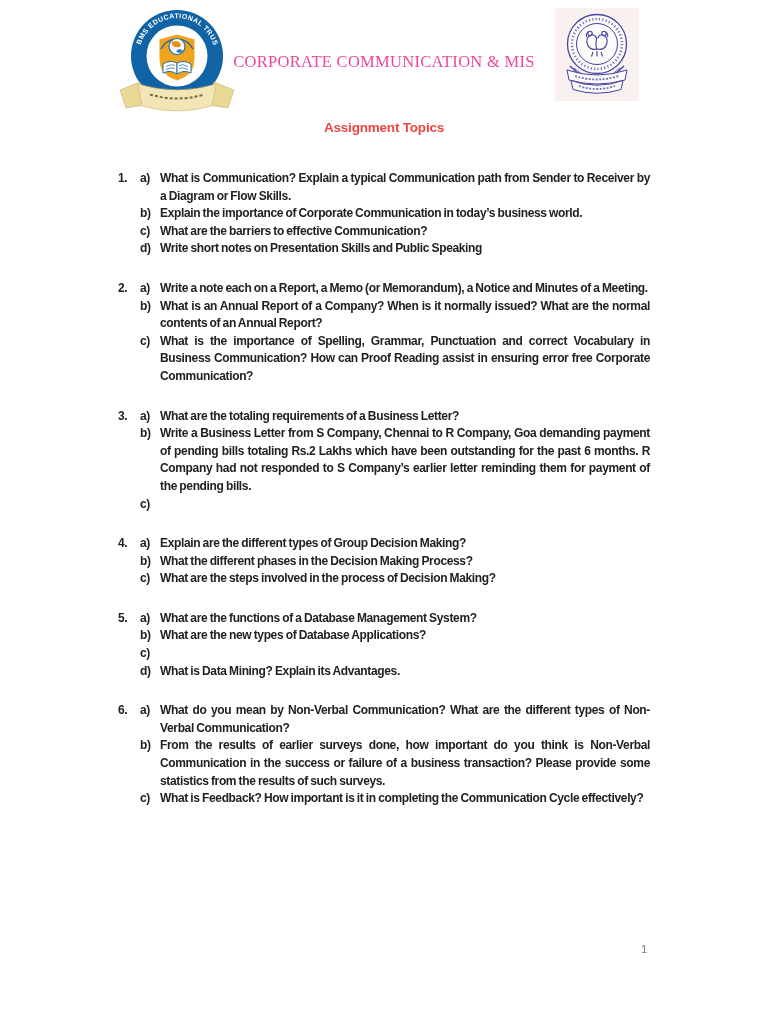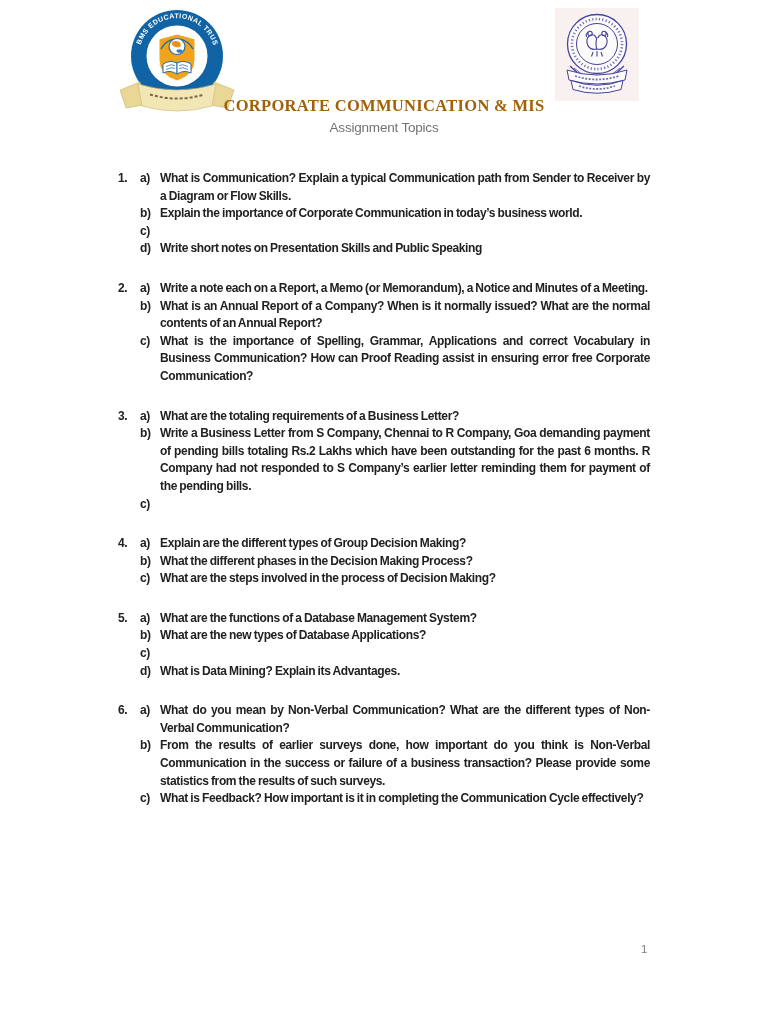--- a/index.html
+++ b/index.html
@@ -5,26 +5,26 @@
   html,body{margin:0;padding:0;background:#ffffff;}
   .page{
     position:relative;width:768px;height:1024px;background:#ffffff;
     font-family:"Liberation Sans", sans-serif;overflow:hidden;
   }
   
   .logo-left{position:absolute;left:118px;top:8px;width:118px;height:110px;}
   .logo-right{position:absolute;left:555px;top:8px;width:84px;height:93px;background:var(--seal_bg,#f8f1ef);}
   .doc-title{
     position:absolute;top:52px;left:0;width:100%;text-align:center;
-    font-family:"Liberation Serif", serif;font-weight:bold;font-size:16.5px;
-    letter-spacing:0.3px;color:#a16207;margin-top:44px;
+    font-family:"Liberation Serif", serif;font-weight:normal;font-size:16.5px;
+    letter-spacing:0.3px;color:#ec4899;
   }
   .doc-subtitle{
     position:absolute;top:120px;left:0;width:100%;text-align:center;
-    font-weight:normal;font-size:13.5px;letter-spacing:-0.2px;color:#737373;
+    font-weight:bold;font-size:13.5px;letter-spacing:-0.2px;color:#ef4444;
   }
   
   .content{position:absolute;top:170px;left:118px;width:532px;color:#212121;}
   .item{
     display:grid;grid-template-columns:22px 20px 1fr;grid-auto-flow:row;
     margin:0 0 22px 0;
     font-size:12px;font-weight:bold;line-height:17.6px;
     letter-spacing:-0.35px;word-spacing:-0.6px;
   }
   .num{grid-column:1;}
@@ -110,32 +110,33 @@
 
   <div class="content">
 
     <div class="item">
       <div class="num">1.</div>
       <div class="lbl">a)</div>
       <div class="txt">What is Communication? Explain a typical Communication path from Sender to Receiver by a Diagram or Flow Skills.</div>
       <div class="lbl">b)</div>
       <div class="txt">Explain the importance of Corporate Communication in today’s business world.</div>
       <div class="lbl">c)</div>
+      <div class="txt">What are the barriers to effective Communication?</div>
       <div class="lbl">d)</div>
       <div class="txt">Write short notes on Presentation Skills and Public Speaking</div>
     </div>
 
     <div class="item">
       <div class="num">2.</div>
       <div class="lbl">a)</div>
       <div class="txt">Write a note each on a Report, a Memo (or Memorandum), a Notice and Minutes of a Meeting.</div>
       <div class="lbl">b)</div>
       <div class="txt">What is an Annual Report of a Company? When is it normally issued? What are the normal contents of an Annual Report?</div>
       <div class="lbl">c)</div>
-      <div class="txt">What is the importance of Spelling, Grammar, Applications and correct Vocabulary in Business Communication? How can Proof Reading assist in ensuring error free Corporate Communication?</div>
+      <div class="txt">What is the importance of Spelling, Grammar, Punctuation and correct Vocabulary in Business Communication? How can Proof Reading assist in ensuring error free Corporate Communication?</div>
     </div>
 
     <div class="item">
       <div class="num">3.</div>
       <div class="lbl">a)</div>
       <div class="txt">What are the totaling requirements of a Business Letter?</div>
       <div class="lbl">b)</div>
       <div class="txt">Write a Business Letter from S Company, Chennai to R Company, Goa demanding payment of pending bills totaling Rs.2 Lakhs which have been outstanding for the past 6 months. R Company had not responded to S Company’s earlier letter reminding them for payment of the pending bills.</div>
       <div class="lbl">c)</div>
     </div>

